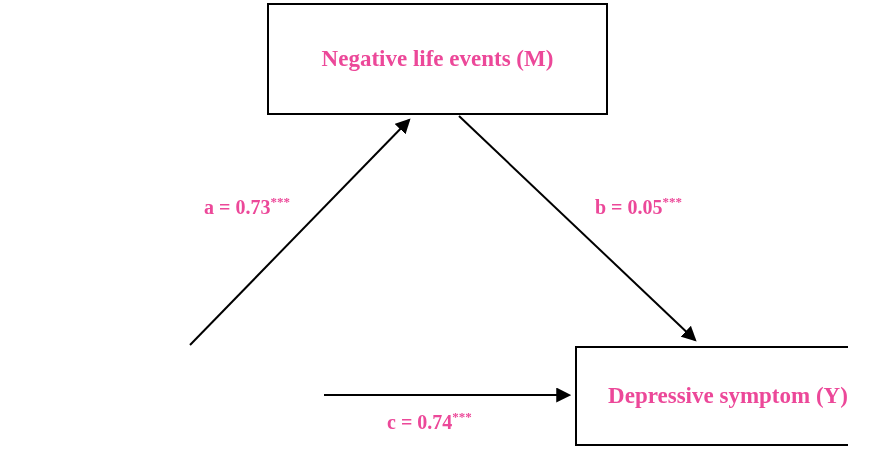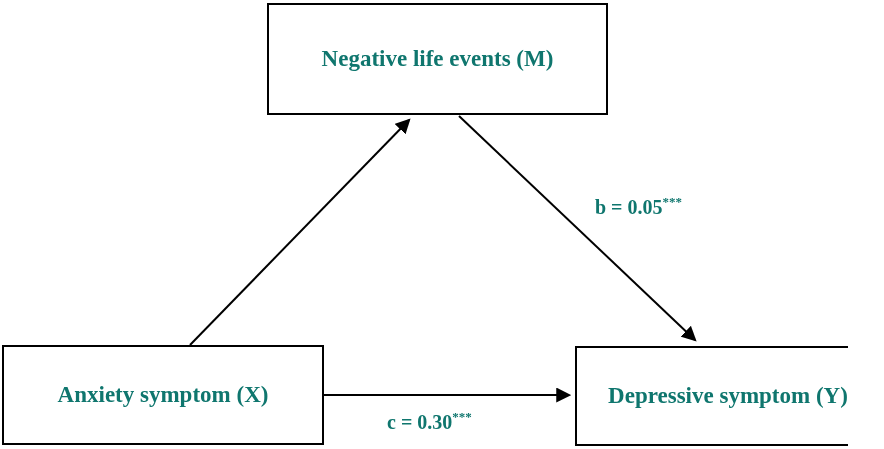--- a/index.html
+++ b/index.html
@@ -5,21 +5,21 @@
   * { margin: 0; padding: 0; box-sizing: border-box; }
   html, body {
     background: #ffffff;
   }
   .canvas {
     position: relative;
     width: 848px;
     height: 449px;
     background: #ffffff;
     font-family: "Liberation Serif", "DejaVu Serif", serif;
-    color: #0f766e;
+    color: #ec4899;
     overflow: hidden;
   }
   .arrow-layer {
     position: absolute;
     left: 0; top: 0;
     width: 884px;
     height: 449px;
   }
   .node {
     position: absolute;
@@ -65,27 +65,25 @@
     </defs>
     <line x1="190" y1="345" x2="409" y2="120" stroke="#000000" stroke-width="2" marker-end="url(#arrowhead)"></line>
     <line x1="459" y1="116" x2="695" y2="340" stroke="#000000" stroke-width="2" marker-end="url(#arrowhead)"></line>
     <line x1="324" y1="395" x2="569" y2="395" stroke="#000000" stroke-width="2" marker-end="url(#arrowhead)"></line>
   </svg>
 
   <div class="node node-mediator">
     <span>Negative life events (M)</span>
   </div>
 
-  <div class="node node-predictor">
-    <span>Anxiety symptom (X)</span>
-  </div>
 
   <div class="node node-outcome">
     <span>Depressive symptom (Y)</span>
   </div>
 
+  <div class="path-label label-a"><span>a = 0.73</span><sup>***</sup></div>
 
   <div class="path-label label-b"><span>b = 0.05</span><sup>***</sup></div>
 
 
-  <div class="path-label label-c"><span>c = 0.30</span><sup>***</sup></div>
+  <div class="path-label label-c"><span>c = 0.74</span><sup>***</sup></div>
 
 </div>
 
 </body></html>

